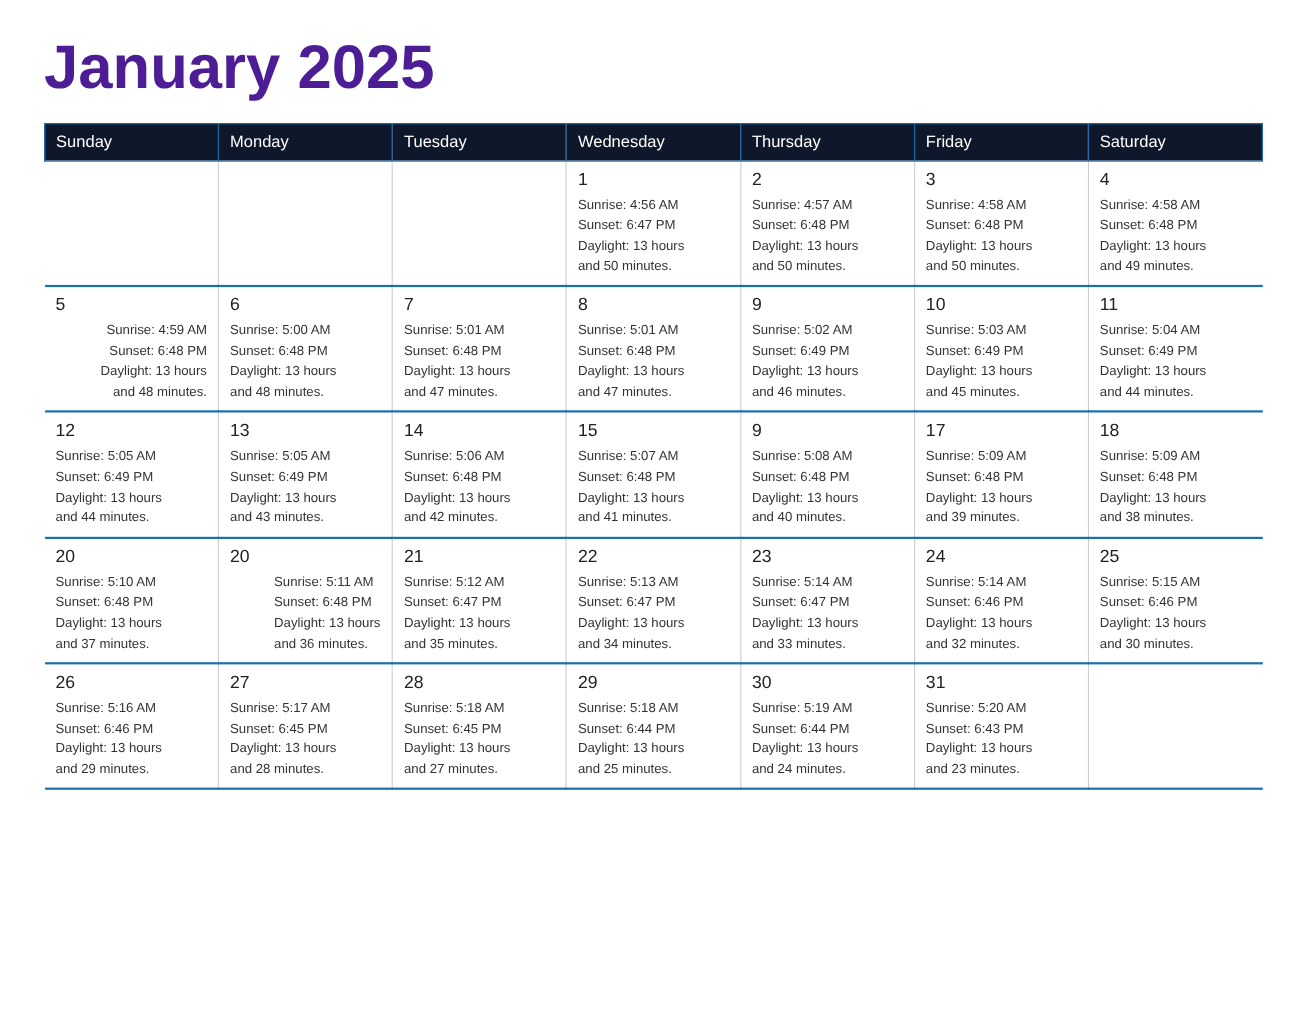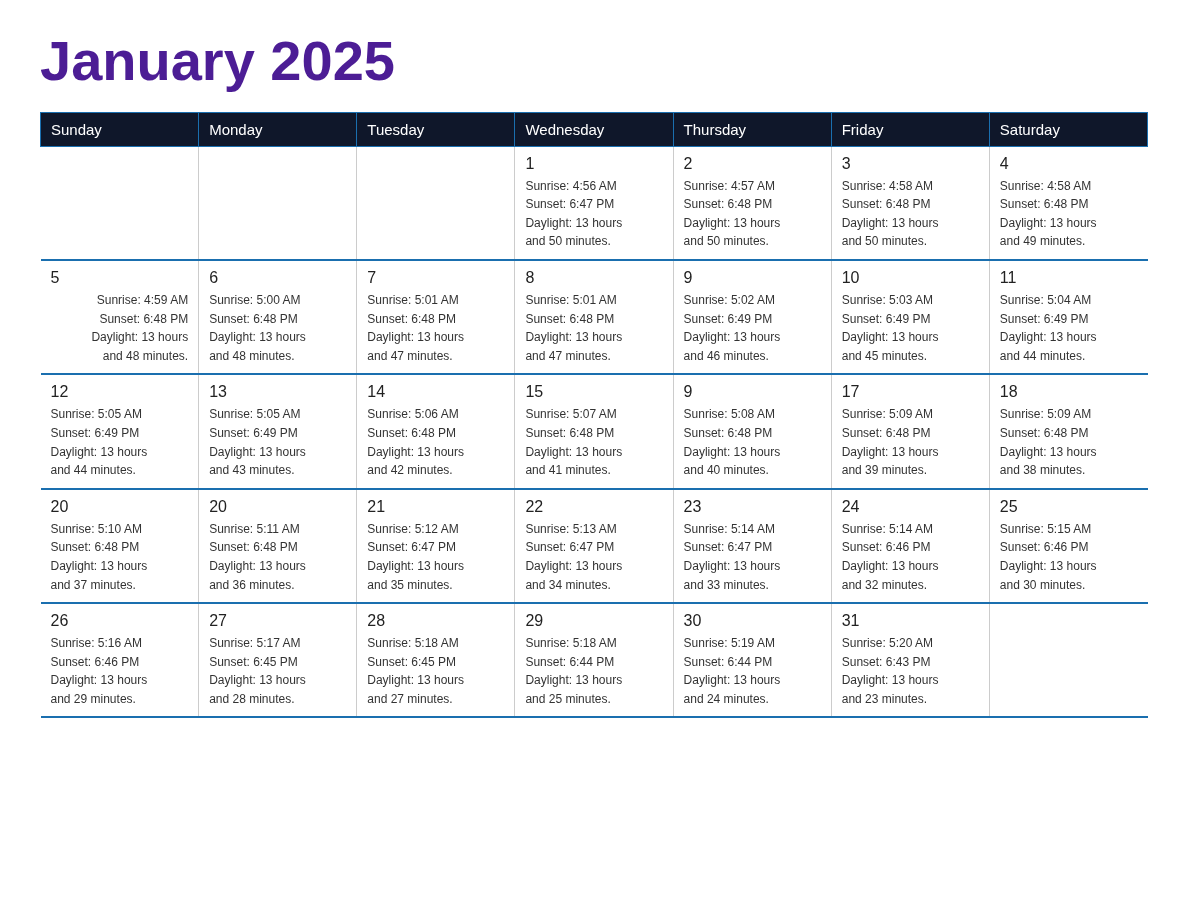--- a/index.html
+++ b/index.html
@@ -248,21 +248,21 @@
       <tr>
         <td>
           <span class="day-number">20</span>
           <div class="day-info" style="white-space: pre-line;">Sunrise: 5:10 AM
 Sunset: 6:48 PM
 Daylight: 13 hours
 and 37 minutes.</div>
         </td>
         <td>
           <span class="day-number">20</span>
-          <div class="day-info" style="white-space: pre-line;">Sunrise: 5:11 AM
+          <div class="day-info" style="white-space: pre-line; margin-left: 40px;">Sunrise: 5:11 AM
 Sunset: 6:48 PM
 Daylight: 13 hours
 and 36 minutes.</div>
         </td>
         <td>
           <span class="day-number">21</span>
           <div class="day-info" style="white-space: pre-line;">Sunrise: 5:12 AM
 Sunset: 6:47 PM
 Daylight: 13 hours
 and 35 minutes.</div>

